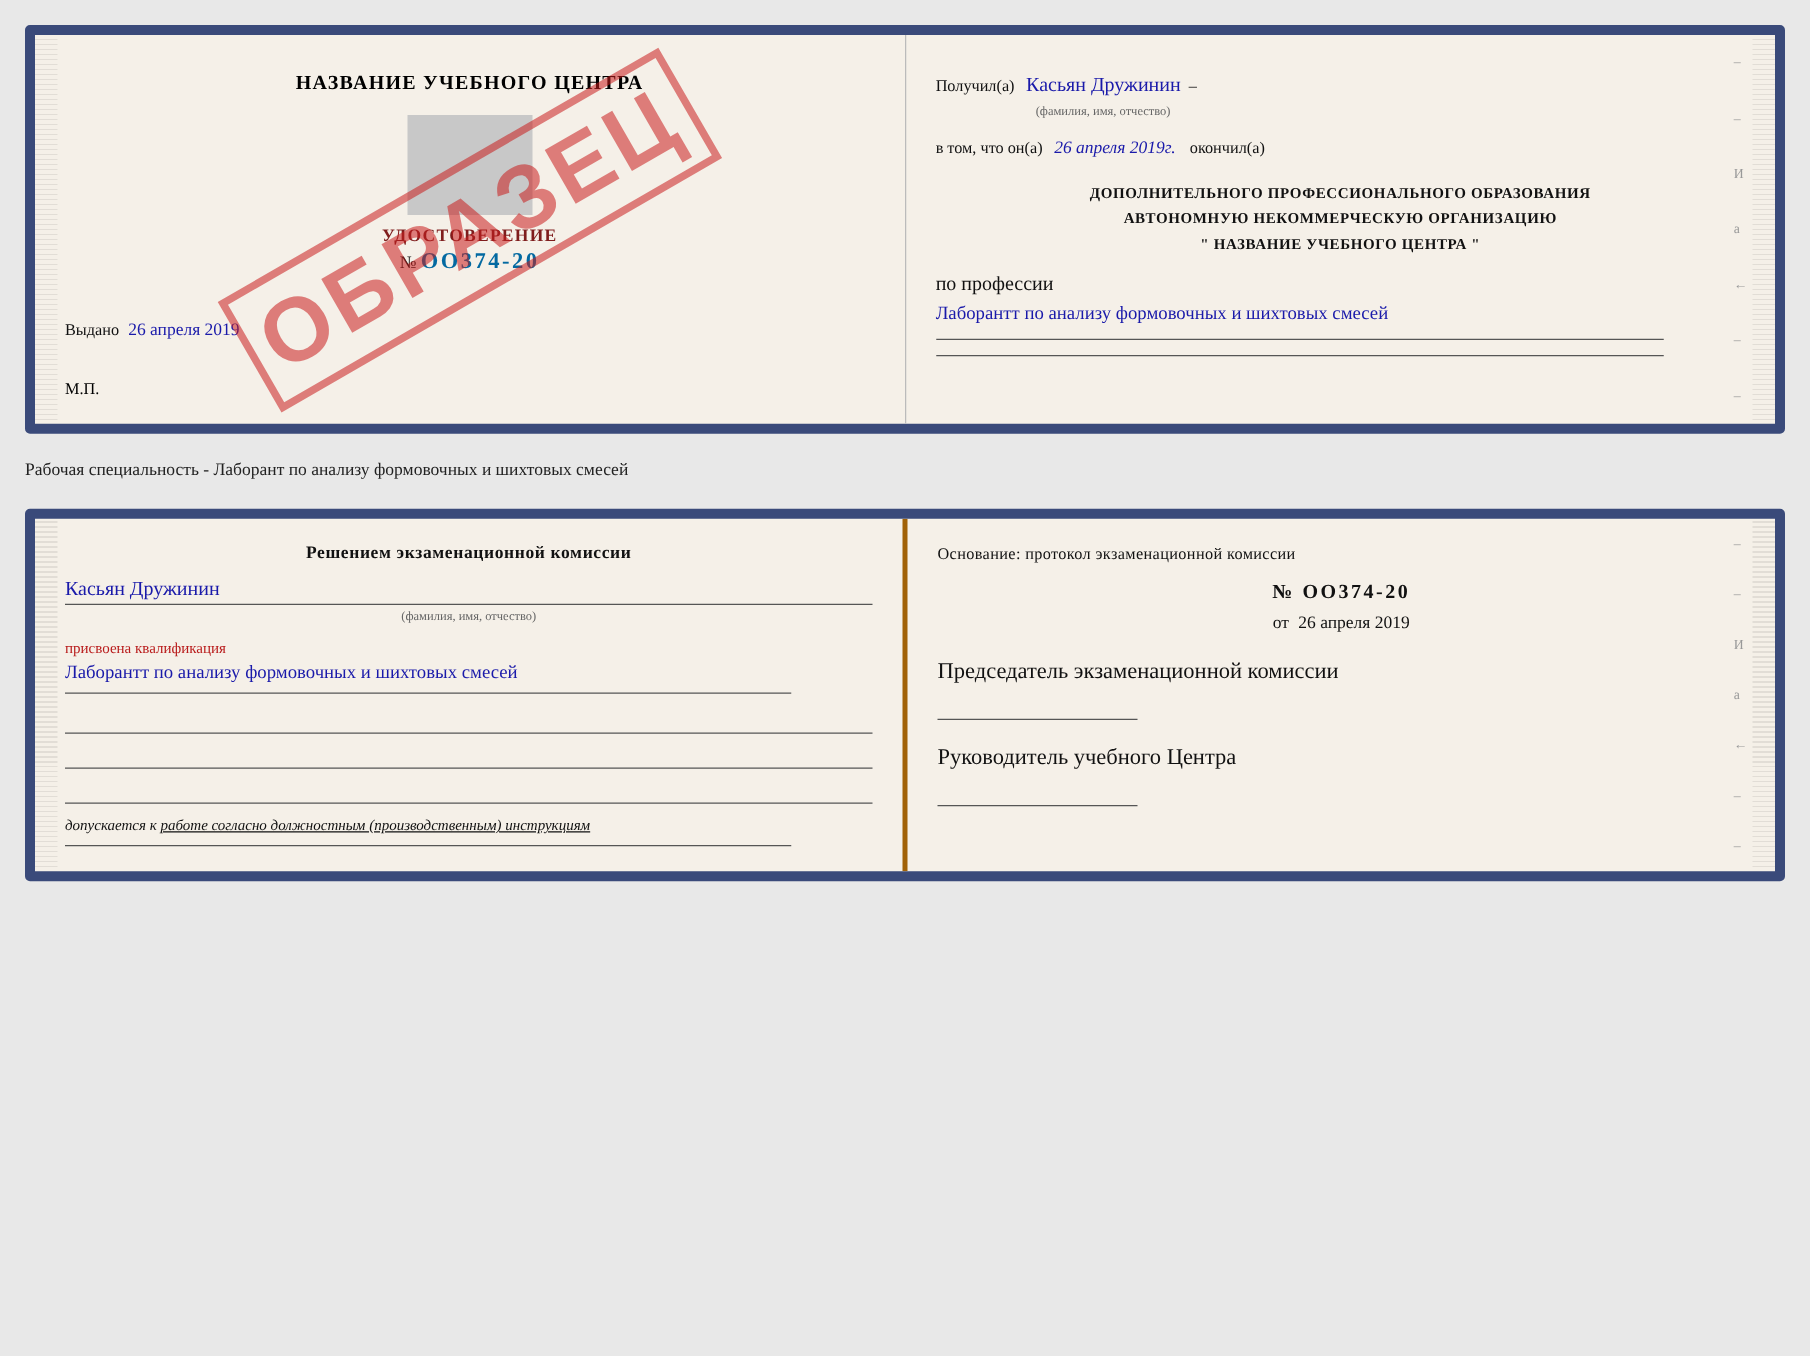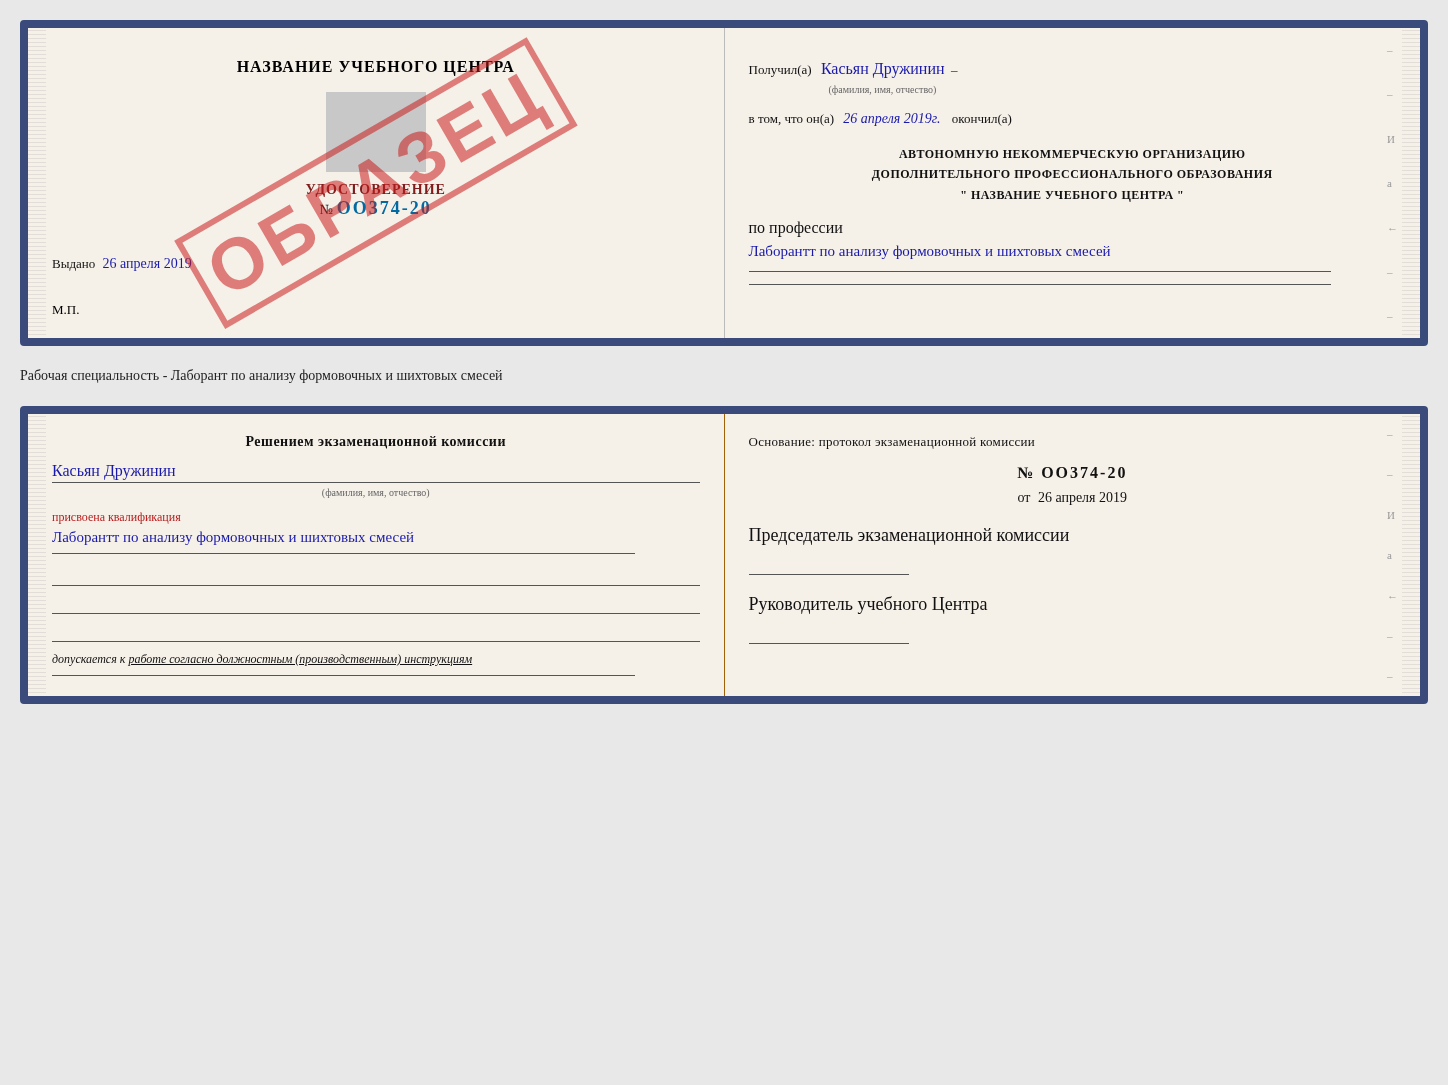--- a/index.html
+++ b/index.html
@@ -185,21 +185,21 @@
     }
 
     
     .qual-left, .qual-right {
       flex: 1;
       padding: 20px 24px;
       position: relative;
     }
 
     .qual-left {
-      border-right: 1px solid #a16207;
+      border-right: 4px solid #a16207;
     }
 
     .qual-left::before {
       content: '';
       position: absolute;
       left: 0; top: 0; bottom: 0;
       width: 18px;
       background: repeating-linear-gradient(
         0deg,
         transparent,
@@ -377,22 +377,22 @@
           <div class="small-label" style="margin-left:80px;">(фамилия, имя, отчество)</div>
         </div>
 
         <div class="right-text" style="margin-bottom:14px;">
           <span>в том, что он(а)</span>
           <span class="handwritten" style="margin-left:6px; font-size:14px; font-style:italic; color:#1a1aaa;">26 апреля 2019г.</span>
           <span style="margin-left:8px;">окончил(а)</span>
         </div>
 
         <div class="cert-org-block">
+          <div>ДОПОЛНИТЕЛЬНОГО ПРОФЕССИОНАЛЬНОГО ОБРАЗОВАНИЯ</div>
           <div>АВТОНОМНУЮ НЕКОММЕРЧЕСКУЮ ОРГАНИЗАЦИЮ</div>
-          <div>ДОПОЛНИТЕЛЬНОГО ПРОФЕССИОНАЛЬНОГО ОБРАЗОВАНИЯ</div>
           <div>"    НАЗВАНИЕ УЧЕБНОГО ЦЕНТРА    "</div>
         </div>
 
         <div class="profession-block">
           <div style="font-size:16px; margin-bottom:2px;">по профессии</div>
           <div class="profession-handwritten">Лаборантт по анализу формовочных и шихтовых смесей</div>
           <div style="border-bottom:1px solid #555; margin-top:8px; width:90%;"></div>
           <div style="border-bottom:1px solid #555; margin-top:12px; width:90%;"></div>
         </div>
       </div>

